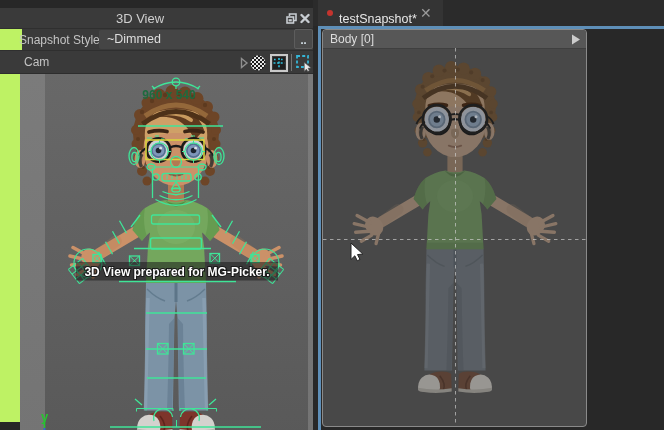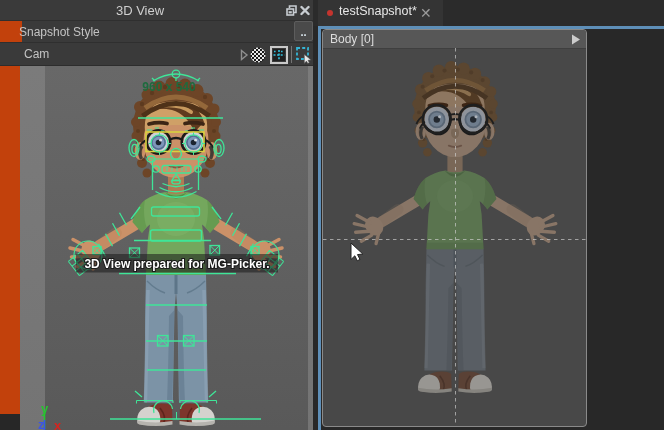--- a/index.html
+++ b/index.html
@@ -1,35 +1,35 @@
 <!DOCTYPE html>
 <html><head><meta charset="utf-8">
 <style>
   html,body{margin:0;padding:0;width:664px;height:430px;background:#272727;overflow:hidden;}
   body{font-family:"Liberation Sans",sans-serif;position:relative;}
   .abs{position:absolute;}
   
-  #lpanel{left:0;top:0;width:313px;height:414px;background:#c2410c;}
+  #lpanel{left:0;top:8px;width:313px;height:414px;background:#bef264;}
   #titlebar{left:0;top:0;width:313px;height:21px;background:#3a3a3a;}
   #titletext{left:0;top:3px;width:280px;text-align:center;font-size:13px;color:#cfcfcf;}
   .trow{left:0;width:313px;height:21px;background:#3a3a3a;}
   .lbl{color:#c3c3c3;font-size:12px;top:4px;}
   .combo{background:#454545;border-radius:2px;color:#dedede;font-size:12.5px;}
   .combo .ctext{position:absolute;left:8px;top:2px;}
   .carrow{position:absolute;width:0;height:0;border-left:5px solid transparent;border-right:5px solid transparent;border-top:6px solid #b7b7b7;top:7px;}
   #dotbtn{left:294px;top:21px;width:19px;height:20px;background:#4a4a4a;border:1px solid #5d5d5d;border-radius:2px;box-sizing:border-box;color:#dce8f0;font-size:11px;font-weight:bold;text-align:center;line-height:12px;}
   
   #vp{left:0;top:66px;width:313px;height:364px;background:linear-gradient(#7b7b7b,#747474);margin-left:20px;}
   #gate{left:25px;top:0;width:263px;height:364px;background:linear-gradient(#686868,#595959);}
   
   #rpanel{left:313px;top:0;width:351px;height:430px;background:#282828;}
   #tabbar{left:0;top:0;width:351px;height:26px;background:#2b2b2b;}
   #tab{left:5px;top:0;width:125px;height:26px;background:#343434;}
   #tabdot{left:14px;top:10px;width:6px;height:6px;border-radius:50%;background:#c5342e;}
-  #tabtext{left:26px;top:4px;font-size:12.5px;color:#e8e8e8;}
+  #tabtext{left:26px;top:12px;font-size:12.5px;color:#e8e8e8;}
   #tabx{left:107px;top:5px;font-size:14px;color:#9a9a9a;}
   #bluebox{left:5px;top:26px;width:346px;height:404px;border-top:3px solid #5e8fb8;border-left:3px solid #5e8fb8;box-sizing:border-box;background:#282828;}
   #bodypanel{left:9px;top:29px;width:265px;height:398px;background:#484848;border:1px solid #8a8a8a;border-radius:4px;box-sizing:border-box;overflow:hidden;}
   #bodyhdr{left:0;top:0;width:264px;height:18px;background:#575757;border-bottom:1px solid #3f3f3f;padding-left:12px;}
   #bodyhdrtext{left:7px;top:2px;font-size:12px;color:#dcdcdc;}
 </style></head>
 <body>
 <div class="abs" id="lpanel">
   <div class="abs" id="titlebar">
       <div class="abs" id="titletext">3D View</div>
@@ -37,20 +37,24 @@
         <path d="M3.5,3 V1 H10 V7.5 H8"></path>
         <rect x="1" y="4" width="6.5" height="6"></rect>
         <rect x="2.6" y="6.2" width="3.2" height="2.2" fill="#c8cdd2" stroke="none"></rect>
       </svg>
     <svg class="abs" style="left:300px;top:5px" width="10" height="11" viewBox="0 0 10 11" stroke="#c8cdd2" stroke-width="2.4" stroke-linecap="round">
         <path d="M1.5,2 L8.5,9 M8.5,2 L1.5,9"></path>
       </svg>
   </div>
   <div class="abs trow" style="top:21px;height:22px;margin-left:22px;">
     <div class="abs lbl" style="left:-3px;">Snapshot Style</div>
+    <div class="abs combo" style="left:77px;top:1px;width:215px;height:19px;">
+        <span class="ctext">~Dimmed</span>
+        <span class="carrow" style="left:200px;"></span>
+      </div>
   </div>
   <div class="abs" style="left:0;top:20px;width:313px;height:1px;background:#2f2f2f;"></div>
   <div class="abs" style="left:0;top:42px;width:313px;height:1px;background:#2f2f2f;"></div>
   <div class="abs" id="dotbtn"><span style="position:relative;top:4px;">..</span></div>
   <div class="abs trow" style="top:43px;height:23px;">
     <div class="abs lbl" style="left:2px;top:4px;margin-left:22px;">Cam</div>
     <svg class="abs" style="left:240px;top:6px" width="9" height="12" viewBox="0 0 9 12" fill="none" stroke="#8f8f8f" stroke-width="1.4">
         <path d="M1.5,1.5 L7,6 L1.5,10.5 Z"></path>
       </svg>
     <svg class="abs" style="left:250px;top:4px" width="16" height="16" viewBox="0 0 16 16">

